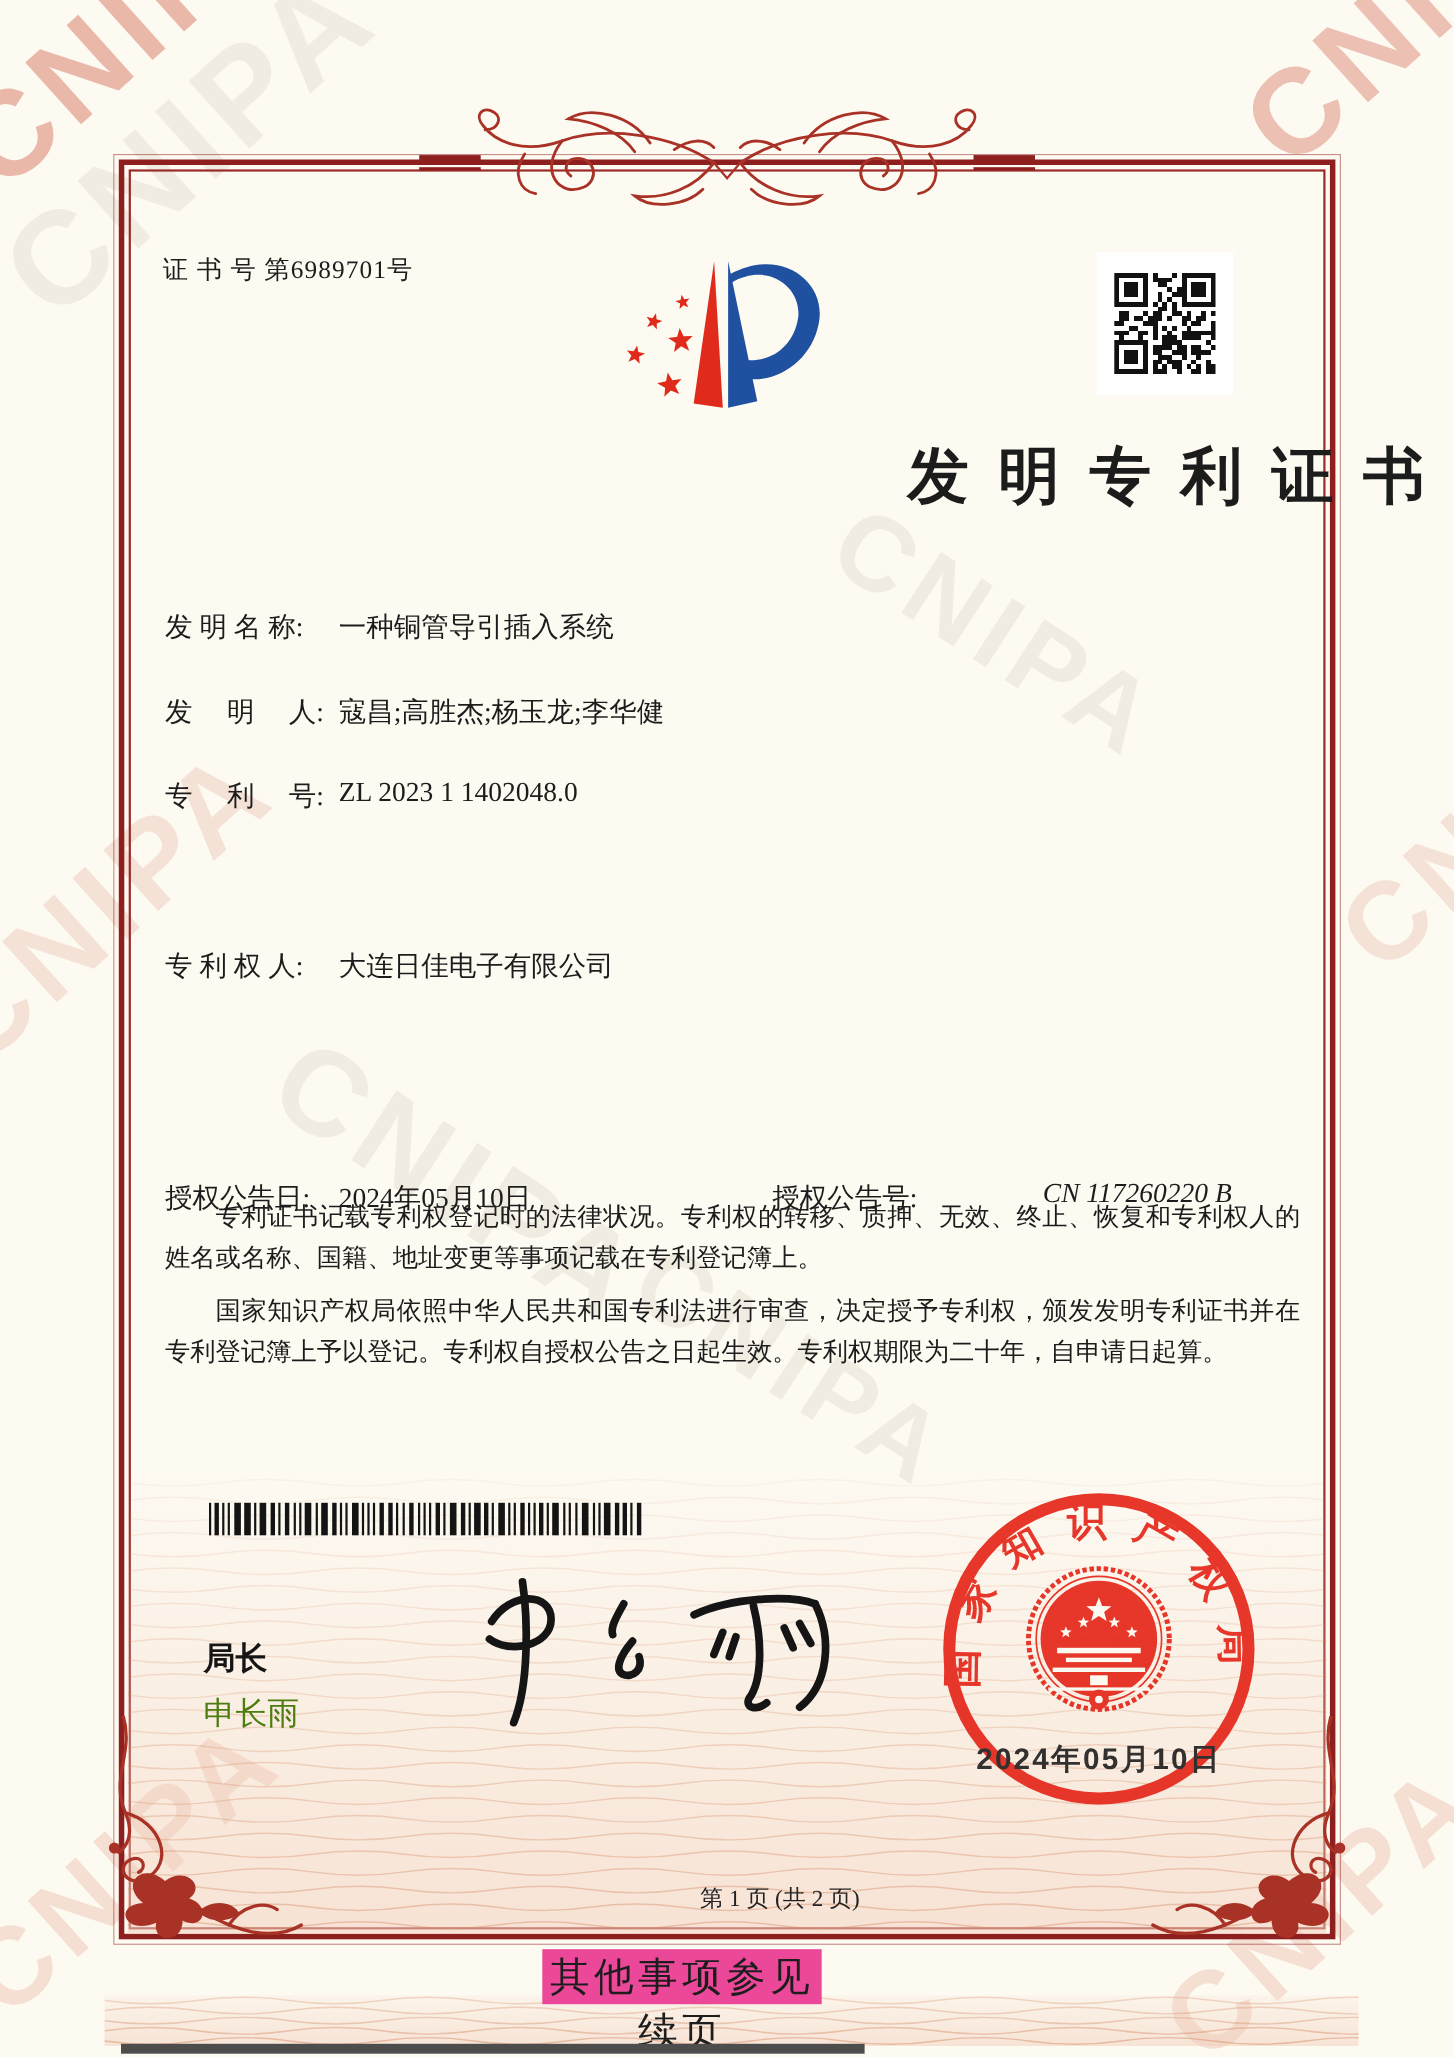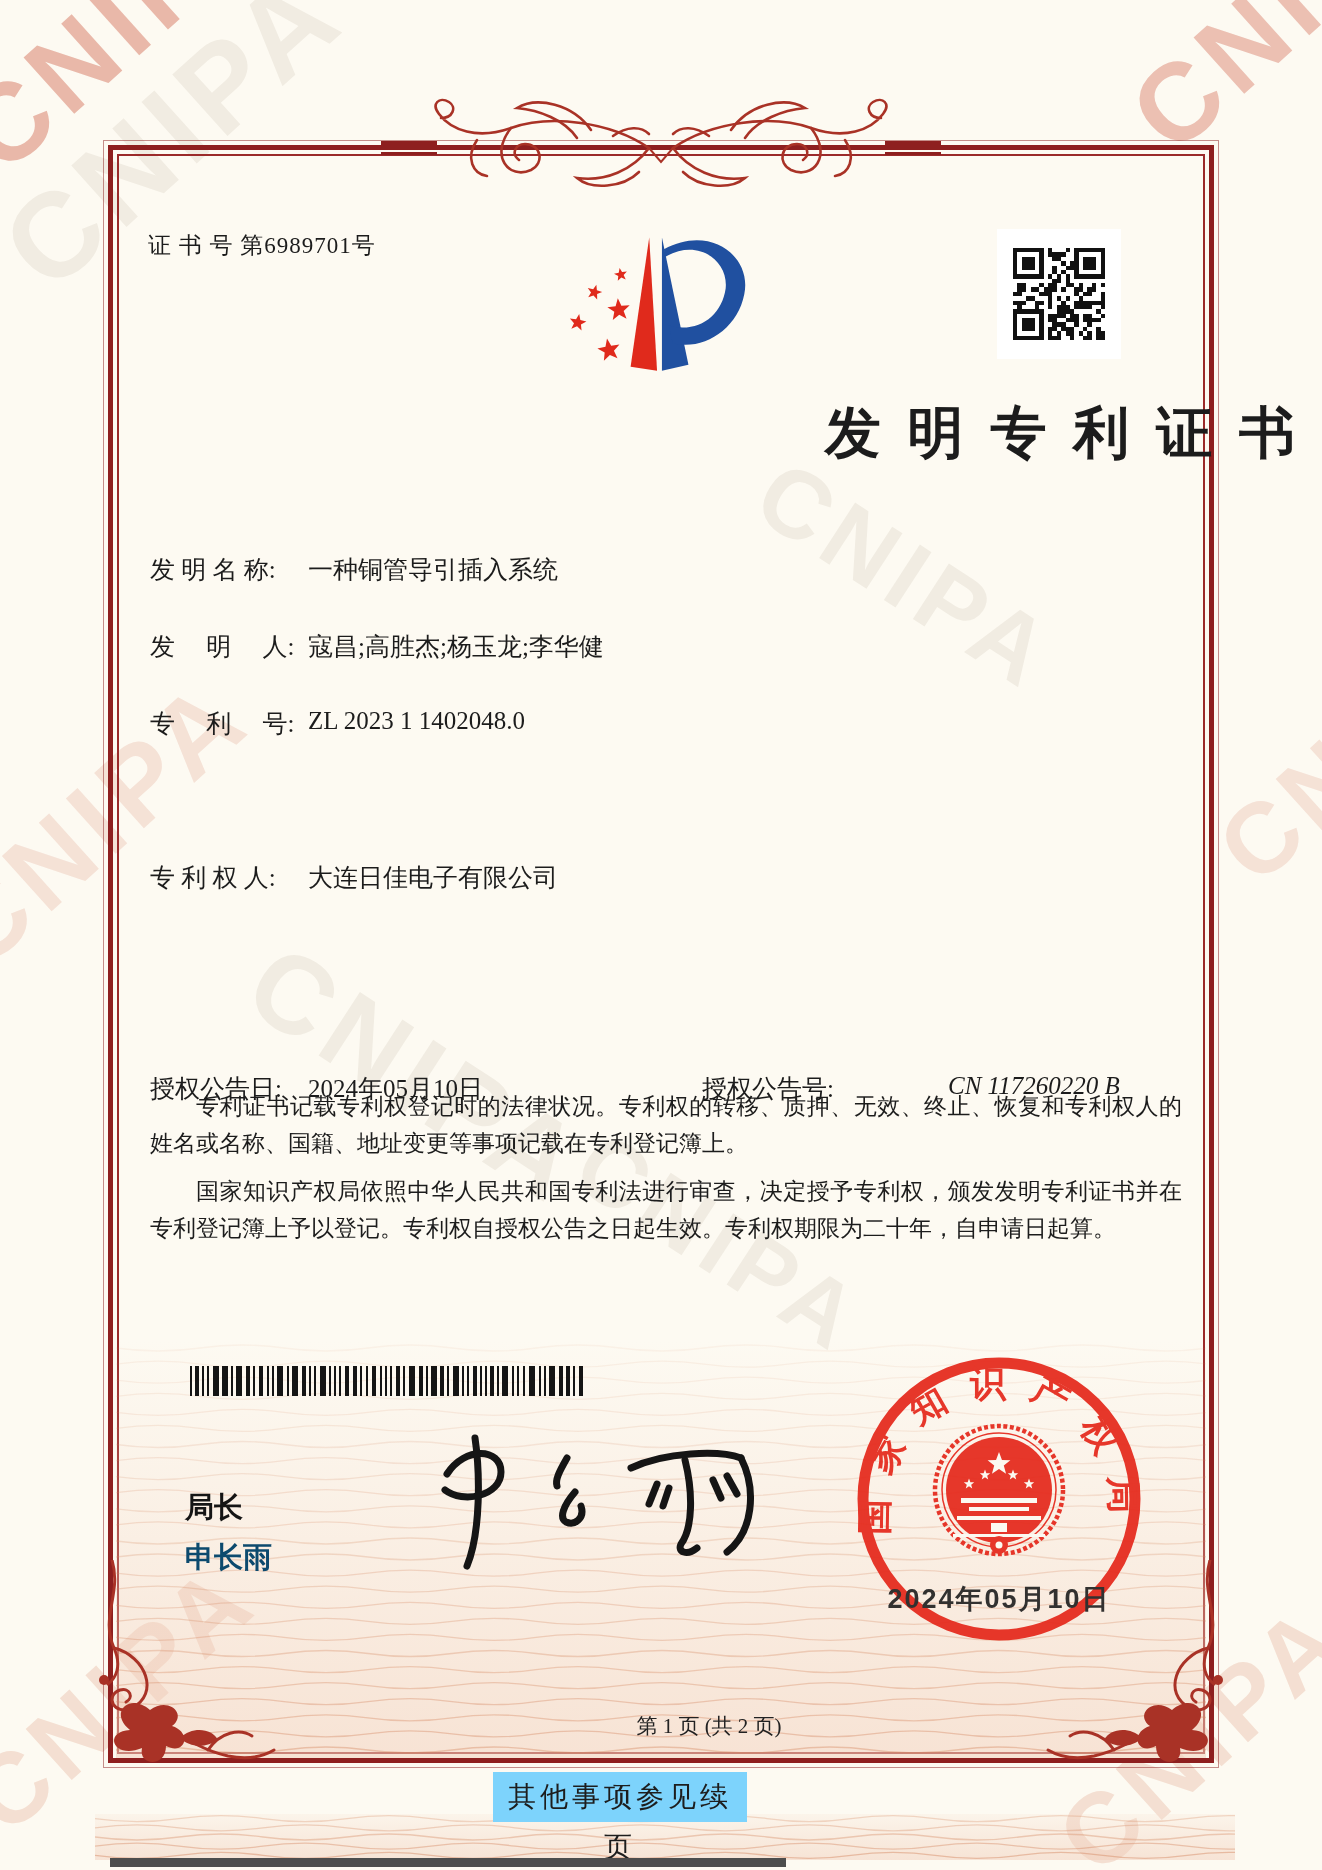--- a/index.html
+++ b/index.html
@@ -37,26 +37,26 @@
   .body-text p{margin:0 0 11px 0; text-indent:2em;}
   
   .waves-band{position:absolute; left:116px; top:1340px; width:1090px; height:418px;
     background:linear-gradient(to bottom, rgba(246,222,204,0), rgba(242,208,188,.55));}
   .waves-bottom{position:absolute; left:95px; top:1814px; width:1140px; height:46px;
     background:linear-gradient(to bottom, rgba(246,222,204,.2), rgba(240,205,185,.5));}
   .barcode{position:absolute; left:190px; top:1366px;}
   .director-title{position:absolute; left:185px; top:1488px; font-family:"Liberation Sans","DejaVu Sans",sans-serif;
     font-weight:bold; font-size:29px; color:#151515;}
   .director-name{position:absolute; left:185px; top:1538px; font-family:"Liberation Sans","DejaVu Sans",sans-serif;
-    font-weight:bold; font-size:29px; color:#0c4a6e;}
+    font-weight:normal; font-size:29px; color:#4d7c0f;}
   .signature{position:absolute; left:385px; top:1430px;}
   .seal{position:absolute; left:852px; top:1352px; opacity:.93;}
   .page-no{position:absolute; left:0; top:1712px; width:100%; text-align:center; font-size:21px; color:#222;margin-left:48px;}
-  .cont-note{position:absolute; left:493px; top:1772px; width:254px; height:50px; background:#7dd3fc;
-    text-align:center; line-height:50px; font-size:28px; letter-spacing:4px; color:#1d1d1d;}
+  .cont-note{position:absolute; left:493px; top:1772px; width:254px; height:50px; background:#ec4899;
+    text-align:center; line-height:50px; font-size:36px; letter-spacing:4px; color:#1d1d1d;}
   .bottom-bar{position:absolute; left:110px; top:1858px; width:676px; height:9px; background:#4d4d4d;}
   svg{display:block;}
 </style>
 </head>
 <body>
 
 <div class="page">
 
   <div class="wm" style="left:-70px;top:-40px;font-size:110px;color:rgba(203,84,60,.40);transform:rotate(-42deg);">CNIPA</div>
   <div class="wm" style="left:1100px;top:-60px;font-size:110px;color:rgba(203,84,60,.35);transform:rotate(-42deg);">CNIPA</div>

